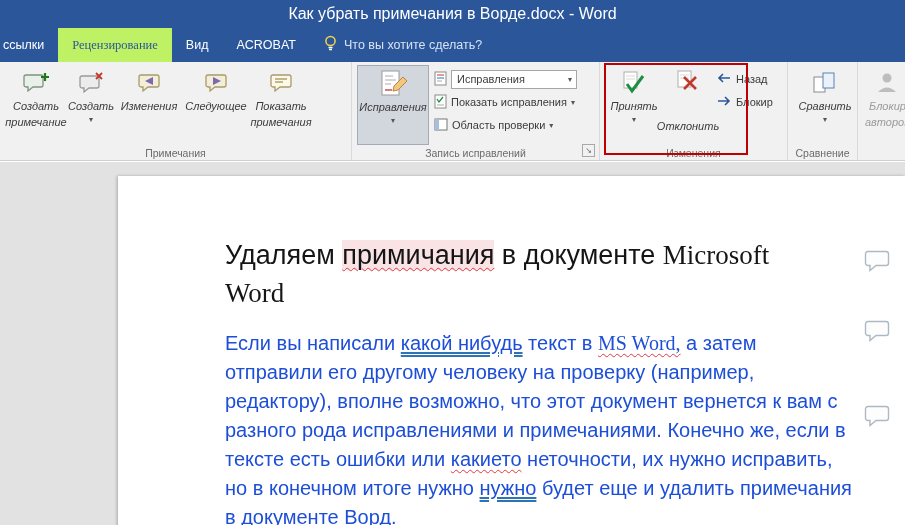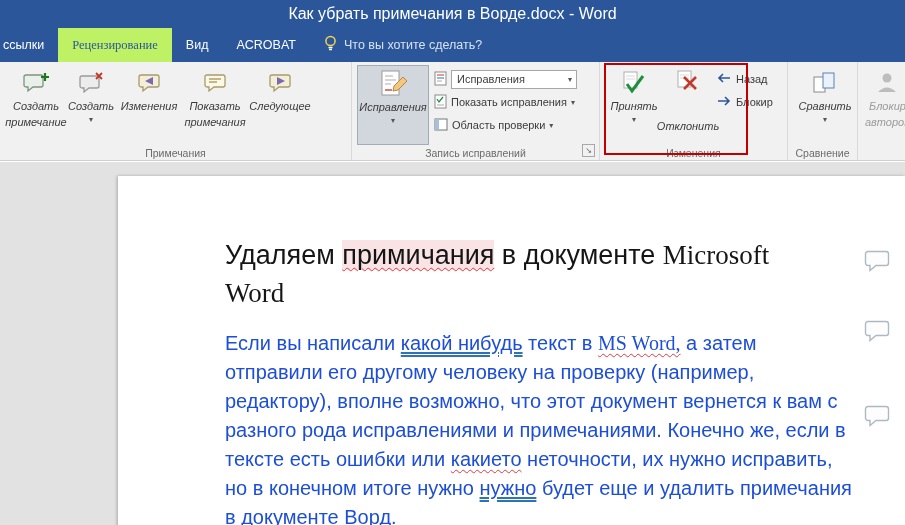--- a/index.html
+++ b/index.html
@@ -104,38 +104,38 @@
     </div>
     <div class="bigbtn" style="width:68px;">
       <span class="ic">
         <svg width="25" height="24" viewBox="0 0 25 24">
             <path d="M4 4h16a2 2 0 012 2v8a2 2 0 01-2 2h-9l-5 4v-4H4a2 2 0 01-2-2V6a2 2 0 012-2z" fill="#f4eed9" stroke="#a79c6a" stroke-width="1.3"></path>
             <path d="M16 6l-8 4 8 4z" fill="#7a6bb0"></path>
           </svg>
       </span>
       <span>Изменения</span>
     </div>
+    <div class="bigbtn" style="width:66px;">
+      <span class="ic">
+        <svg width="25" height="24" viewBox="0 0 25 24">
+            <path d="M4 4h16a2 2 0 012 2v8a2 2 0 01-2 2h-9l-5 4v-4H4a2 2 0 01-2-2V6a2 2 0 012-2z" fill="#f4eed9" stroke="#a79c6a" stroke-width="1.3"></path>
+            <path d="M9 6l8 4-8 4z" fill="#7a6bb0"></path>
+          </svg>
+      </span>
+      <span>Следующее</span>
+    </div>
     <div class="bigbtn" style="width:64px;">
       <span class="ic">
         <svg width="25" height="24" viewBox="0 0 25 24">
             <path d="M4 4h16a2 2 0 012 2v8a2 2 0 01-2 2h-9l-5 4v-4H4a2 2 0 01-2-2V6a2 2 0 012-2z" fill="#fdf8e8" stroke="#a79c6a" stroke-width="1.3"></path>
             <path d="M6 8h12M6 11h8" stroke="#b0a069" stroke-width="1.5"></path>
           </svg>
       </span>
       <span>Показать</span>
       <span>примечания</span>
-    </div>
-    <div class="bigbtn" style="width:66px;">
-      <span class="ic">
-        <svg width="25" height="24" viewBox="0 0 25 24">
-            <path d="M4 4h16a2 2 0 012 2v8a2 2 0 01-2 2h-9l-5 4v-4H4a2 2 0 01-2-2V6a2 2 0 012-2z" fill="#f4eed9" stroke="#a79c6a" stroke-width="1.3"></path>
-            <path d="M9 6l8 4-8 4z" fill="#7a6bb0"></path>
-          </svg>
-      </span>
-      <span>Следующее</span>
     </div>
     <div class="glabel">Примечания</div>
   </div>
 
   <div class="rgroup" style="width:248px;">
     <div class="bigbtn toggle-on" style="width:72px;margin-right:5px;">
       <span class="ic">
         <svg width="31" height="28" viewBox="0 0 31 28">
             <rect x="4" y="1" width="17" height="24" fill="#fff" stroke="#9a9a9a"></rect>
             <path d="M7 6h8M7 10h11M7 14h6" stroke="#c7c7c7" stroke-width="1.4"></path>

